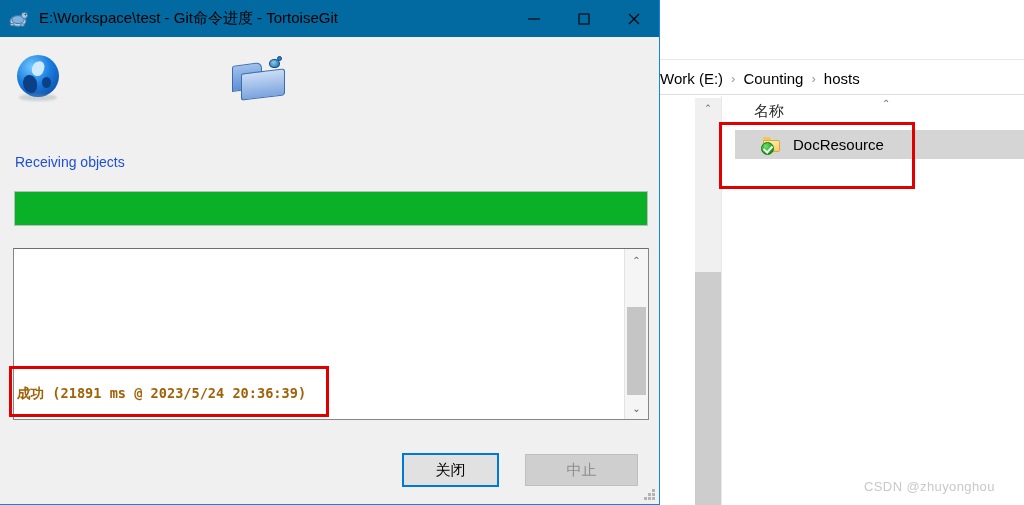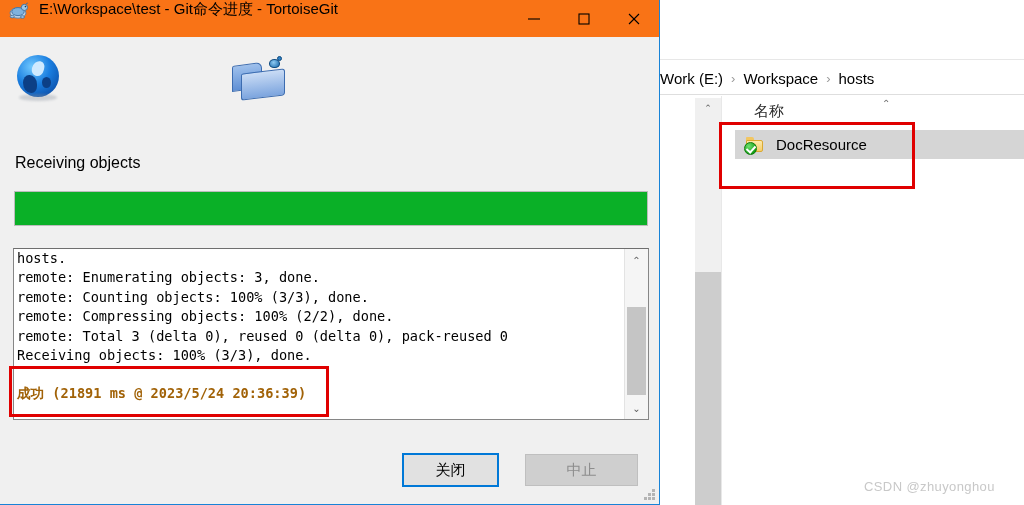--- a/index.html
+++ b/index.html
@@ -117,21 +117,21 @@
   }
   #file-row {
     position: absolute;
     left: 13px;
     top: 34px;
     width: 290px;
     height: 29px;
     display: flex;
     align-items: center;
     background: #d5d5d5;
-    padding-left: 11px;
+    padding-left: 28px;
     box-sizing: border-box;
   }
   #file-row-label {
     font-size: 15px;
     color: #000000;
     margin-left: 11px;
   }
   .folder-icon {
     position: relative;
     width: 19px;
@@ -209,23 +209,23 @@
     border-left: none;
     border-top: none;
     box-sizing: border-box;
     z-index: 20;
     overflow: hidden;
   }
   #titlebar {
     position: absolute;
     left: 0; top: 0;
     width: 659px; height: 37px;
-    background: #f97316;
-    display: flex;
-    align-items: flex-start;
+    background: #0369a1;
+    display: flex;
+    align-items: center;
   }
   #titlebar-icon {
     width: 22px; height: 22px;
     margin-left: 8px;
     flex: none;
     position: relative;
   }
   #title-text {
     margin-left: 9px;
     font-size: 15px;
@@ -352,22 +352,22 @@
     background: #2e7fc4;
     border-radius: 50%;
     border: 1px solid #0d4a80;
     box-sizing: border-box;
   }
 
   #status-label {
     position: absolute;
     left: 15px;
     top: 154px;
-    font-size: 16px;
-    color: #000000;
+    font-size: 14px;
+    color: #1d4ed8;
   }
 
   
   #progressbar-track {
     position: absolute;
     left: 14px;
     top: 191px;
     width: 634px;
     height: 35px;
     background: #ffffff;
@@ -539,21 +539,21 @@
 </head>
 <body>
 
 <div id="explorer-window">
 
   <div id="explorer-chrome-top"></div>
 
   <div id="breadcrumb">
     <span class="crumb">Work (E:)</span>
     <span class="crumb-sep">›</span>
-    <span class="crumb">Workspace</span>
+    <span class="crumb">Counting</span>
     <span class="crumb-sep">›</span>
     <span class="crumb">hosts</span>
   </div>
 
   <div id="explorer-scrollbar">
     <div id="explorer-sb-up">⌃</div>
     <div id="explorer-sb-thumb"></div>
   </div>
 
   <div id="explorer-list">
@@ -630,26 +630,20 @@
       </span>
   </div>
 
   <div id="status-label">Receiving objects</div>
 
   <div id="progressbar-track">
     <div id="progressbar-fill" style="width: 100%; background: rgb(10, 176, 39);"></div>
   </div>
 
   <div id="console-outer">
-    <div id="console-text">hosts.
-remote: Enumerating objects: 3, done.
-remote: Counting objects: 100% (3/3), done.
-remote: Compressing objects: 100% (2/2), done.
-remote: Total 3 (delta 0), reused 0 (delta 0), pack-reused 0
-Receiving objects: 100% (3/3), done.</div>
     <div id="console-success-line" style="color: #a16207; position: absolute; left: 3px; top: 135px;">成功 (21891 ms @ 2023/5/24 20:36:39)</div>
 
     <div id="console-scrollbar">
       <div class="sb-arrow" id="console-sb-up">⌃</div>
       <div id="console-sb-thumb"></div>
       <div class="sb-arrow" id="console-sb-down">⌄</div>
     </div>
   </div>
 
   <div id="annotation-box-console" style="border-color: rgb(224, 0, 0);"></div>

